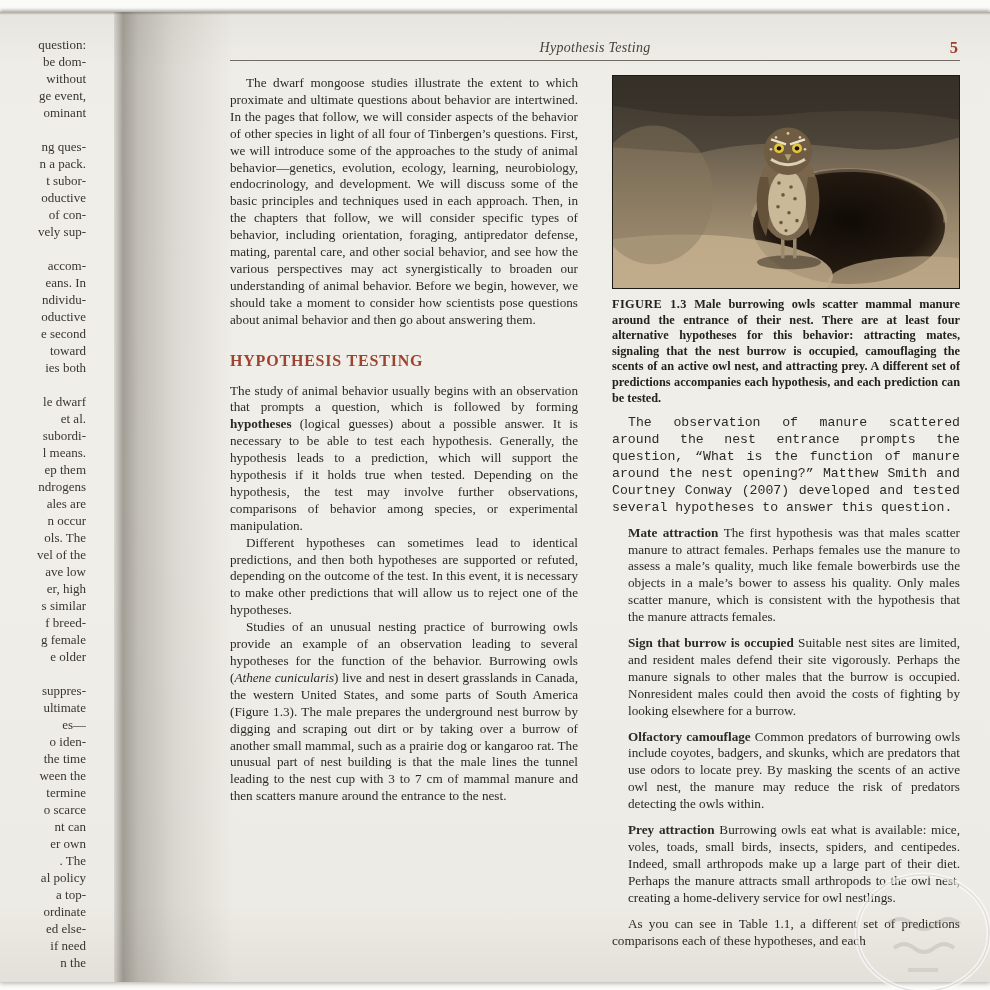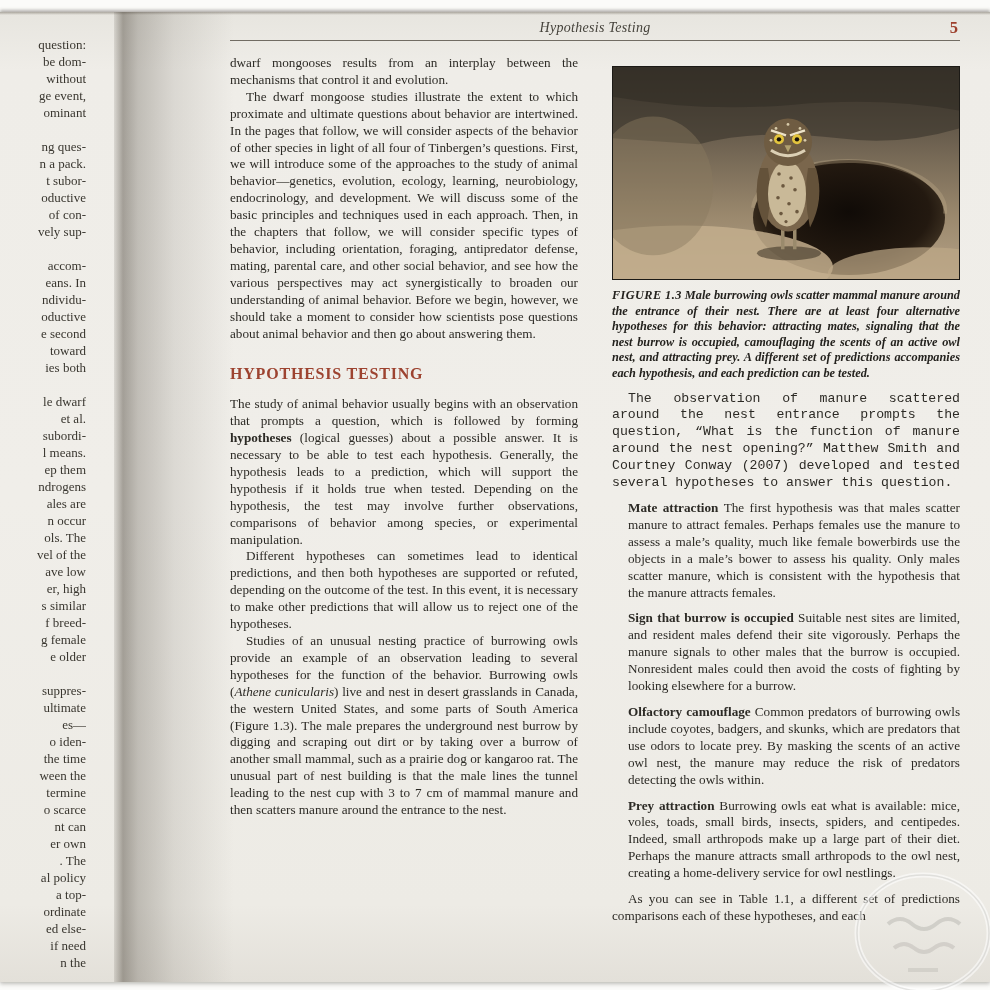--- a/index.html
+++ b/index.html
@@ -31,21 +31,21 @@
   .gutter {
     position:absolute; left:114px; top:0; bottom:0; width:120px;
     background:linear-gradient(90deg,
       rgba(70,63,52,.12) 0px,
       rgba(70,63,52,.45) 9px,
       rgba(70,63,52,.28) 24px,
       rgba(70,63,52,.12) 60px,
       rgba(70,63,52,0) 100%);
   }
   
-  .page { position:absolute; left:230px; top:6px; bottom:0; width:730px; }
+  .page { position:absolute; left:230px; top:26px; bottom:0; width:730px; }
   .pg-header { position:relative; height:20px; }
   .running {
     position:absolute; left:0; right:0; top:2px; text-align:center;
     font-style:italic; font-size:14px; color:#45423b; letter-spacing:.3px;
   }
   .pnum {
     position:absolute; right:2px; top:0;
     color:#9d3f2c; font-weight:bold; font-size:16.5px;
   }
   .rule { border-top:1px solid #716c63; margin-top:2px; }
@@ -58,21 +58,21 @@
     font-size:13.2px; line-height:16.9px;
     text-align:justify; color:#2c2a25;
   }
   .p { margin:0; }
   .indent { text-indent:16px; }
   .section-heading {
     color:#9d4330; font-weight:bold; font-size:16px;
     letter-spacing:.8px; margin:24px 0 13px 0; text-align:left;
   }
   
-  .figure { margin:11px 0 9px 0;font-style:italic; }
+  .figure { margin:0 0 9px 0; }
   .photo {
     width:100%; height:214px; border:1px solid #1c1a16;
     background:#5a4c3c; overflow:hidden;
   }
   .photo svg { display:block; width:100%; height:100%; }
   figcaption {
     margin-top:8px; font-weight:bold; font-size:12.3px; line-height:15.6px;
     text-align:justify; color:#24221e;
   }
   .cap-label { letter-spacing:.4px; }
@@ -156,21 +156,20 @@
 
     <div class="pg-header">
       <span class="running">Hypothesis Testing</span>
       <span class="pnum">5</span>
     </div>
     <div class="rule"></div>
 
     <div class="columns">
 
       <div class="col">
-        <p class="p">dwarf mongooses results from an interplay between the mechanisms that control it and evolution.</p>
         <p class="p indent">The dwarf mongoose studies illustrate the extent to which proximate and ultimate questions about behavior are intertwined. In the pages that follow, we will consider aspects of the behavior of other species in light of all four of Tinbergen’s questions. First, we will introduce some of the approaches to the study of animal behavior—genetics, evolution, ecology, learning, neurobiology, endocrinology, and development. We will discuss some of the basic principles and techniques used in each approach. Then, in the chapters that follow, we will consider specific types of behavior, including orientation, foraging, antipredator defense, mating, parental care, and other social behavior, and see how the various perspectives may act synergistically to broaden our understanding of animal behavior. Before we begin, however, we should take a moment to consider how scientists pose questions about animal behavior and then go about answering them.</p>
         <h2 class="section-heading">HYPOTHESIS TESTING</h2>
         <p class="p"><span>The study of animal behavior usually begins with an observation that prompts a question, which is followed by forming </span><b>hypotheses</b><span> (logical guesses) about a possible answer. It is necessary to be able to test each hypothesis. Generally, the hypothesis leads to a prediction, which will support the hypothesis if it holds true when tested. Depending on the hypothesis, the test may involve further observations, comparisons of behavior among species, or experimental manipulation.</span></p>
         <p class="p indent">Different hypotheses can sometimes lead to identical predictions, and then both hypotheses are supported or refuted, depending on the outcome of the test. In this event, it is necessary to make other predictions that will allow us to reject one of the hypotheses.</p>
         <p class="p indent"><span>Studies of an unusual nesting practice of burrowing owls provide an example of an observation leading to several hypotheses for the function of the behavior. Burrowing owls (</span><i>Athene cunicularis</i><span>) live and nest in desert grasslands in Canada, the western United States, and some parts of South America (Figure 1.3). The male prepares the underground nest burrow by digging and scraping out dirt or by taking over a burrow of another small mammal, such as a prairie dog or kangaroo rat. The unusual part of nest building is that the male lines the tunnel leading to the nest cup with 3 to 7 cm of mammal manure and then scatters manure around the entrance to the nest.</span></p>
       </div>
 
       <div class="col">
 
         <figure class="figure">

